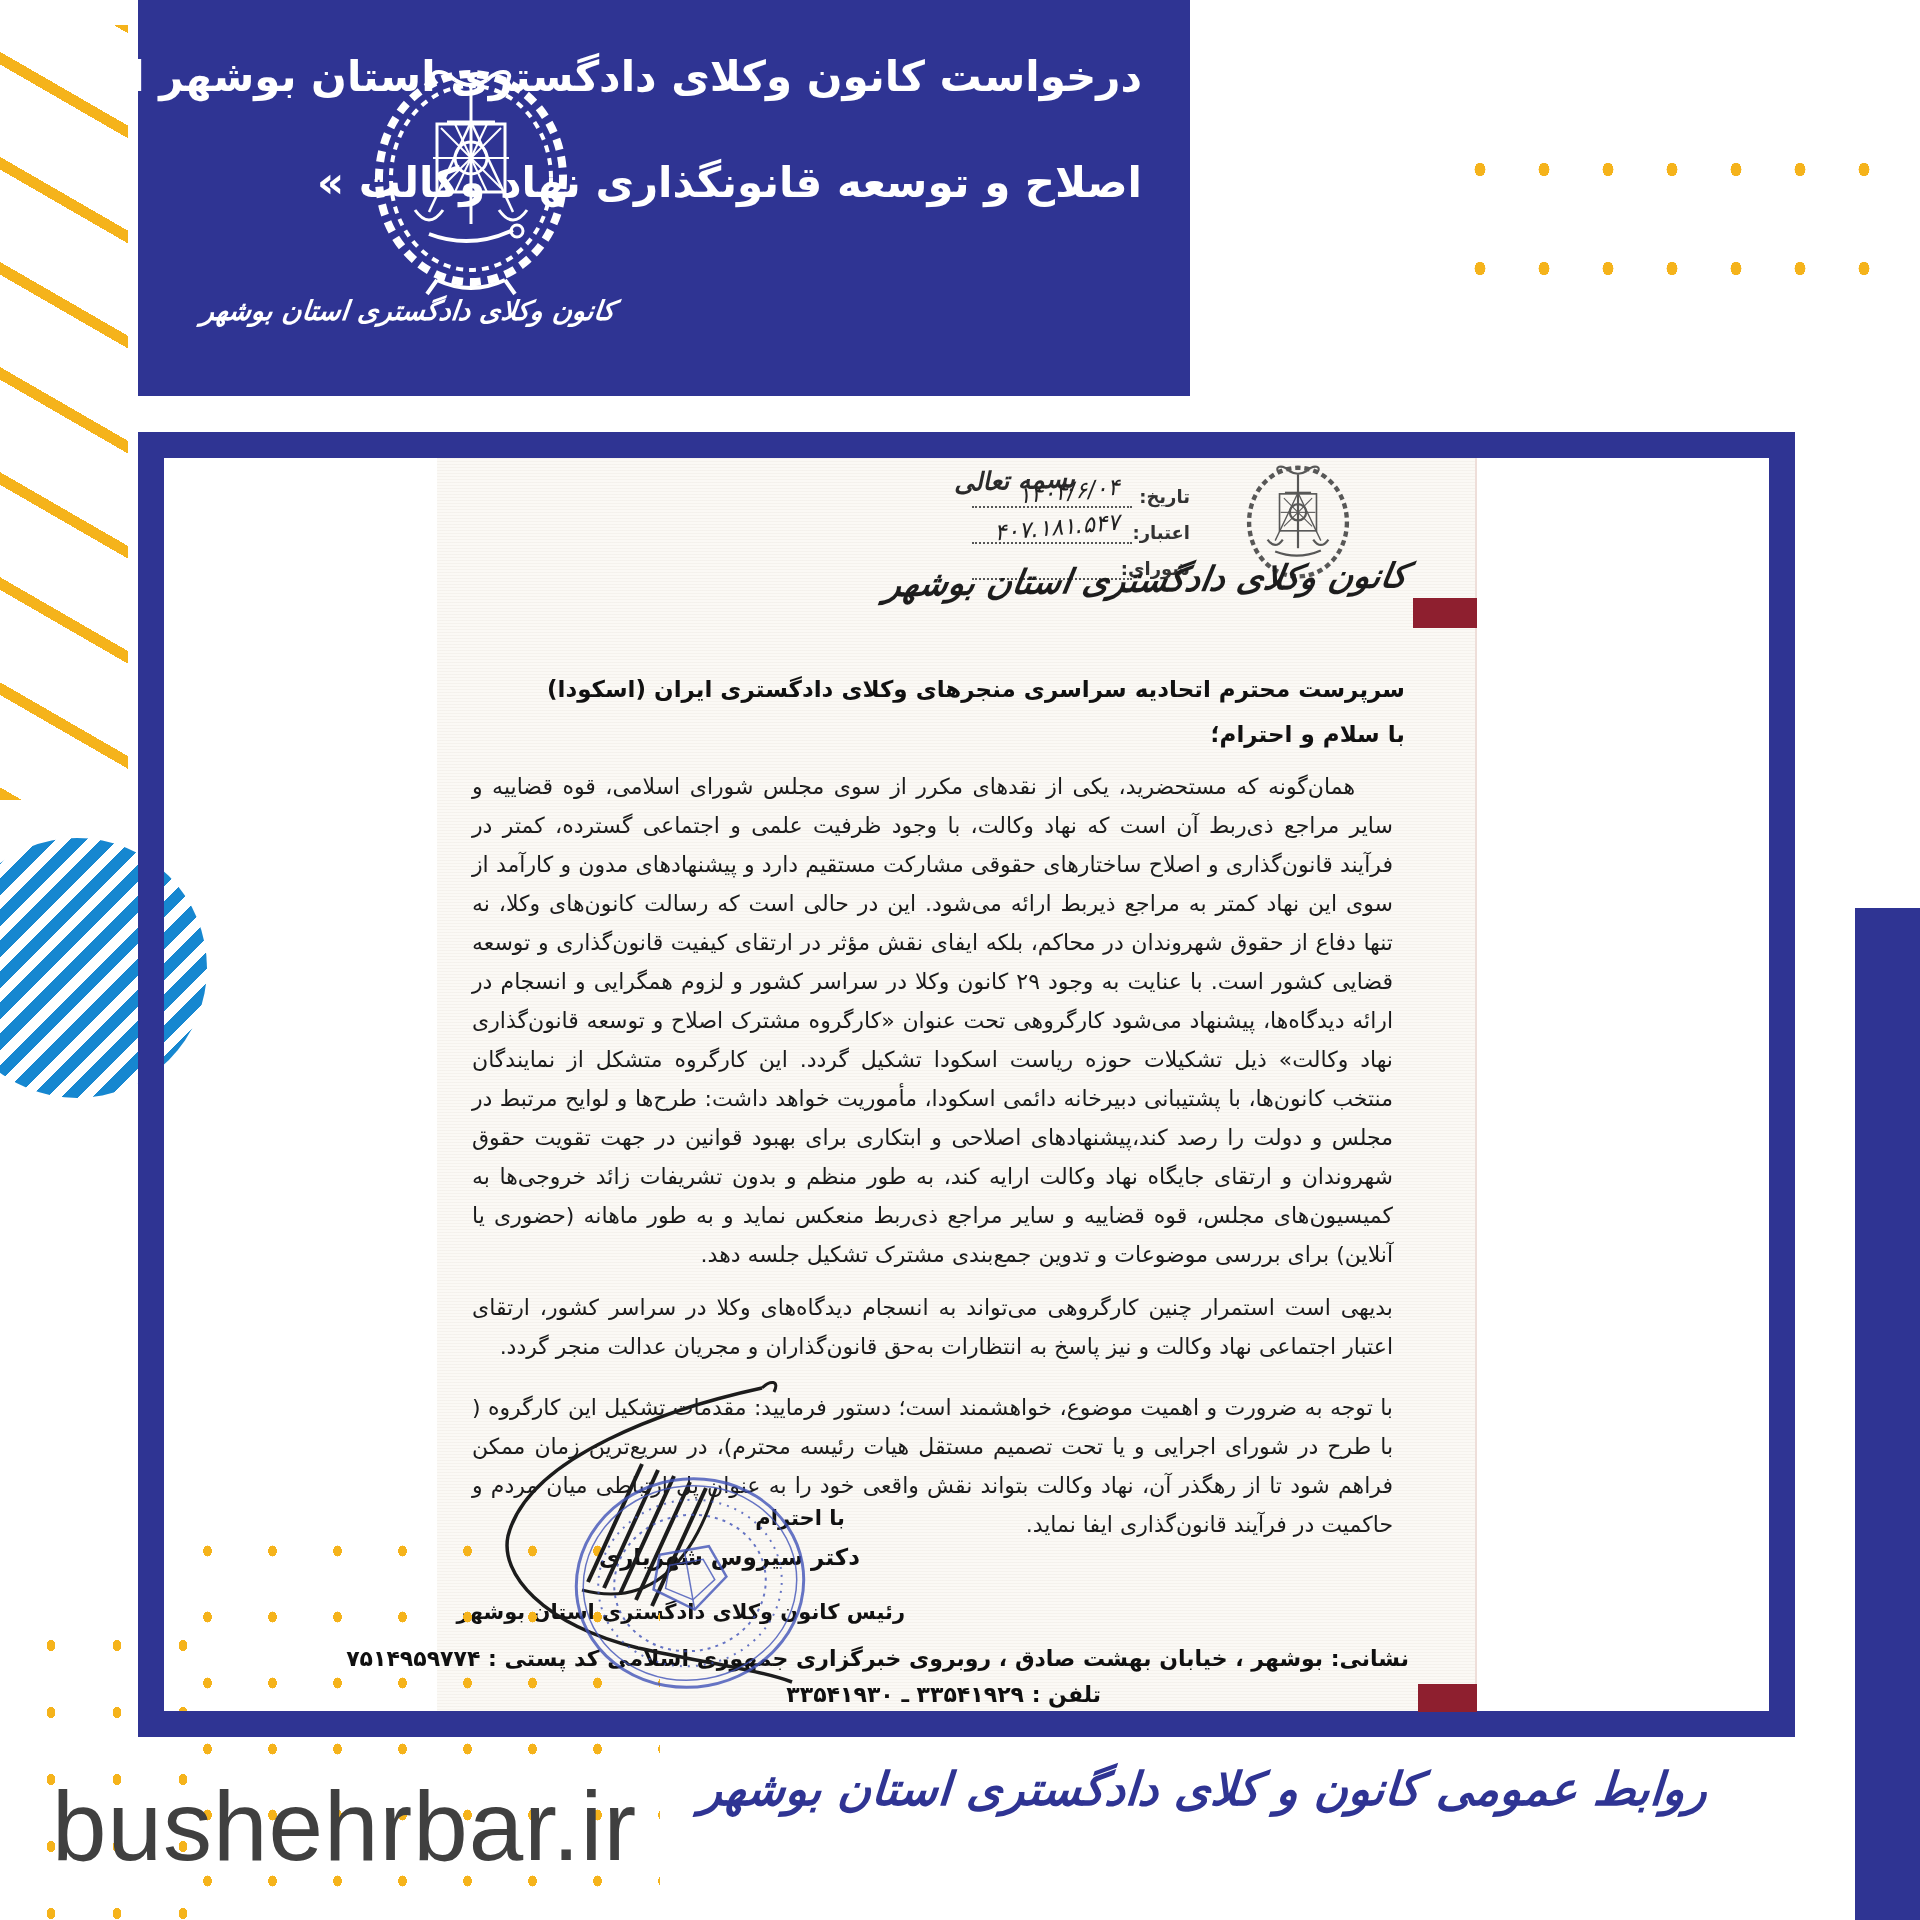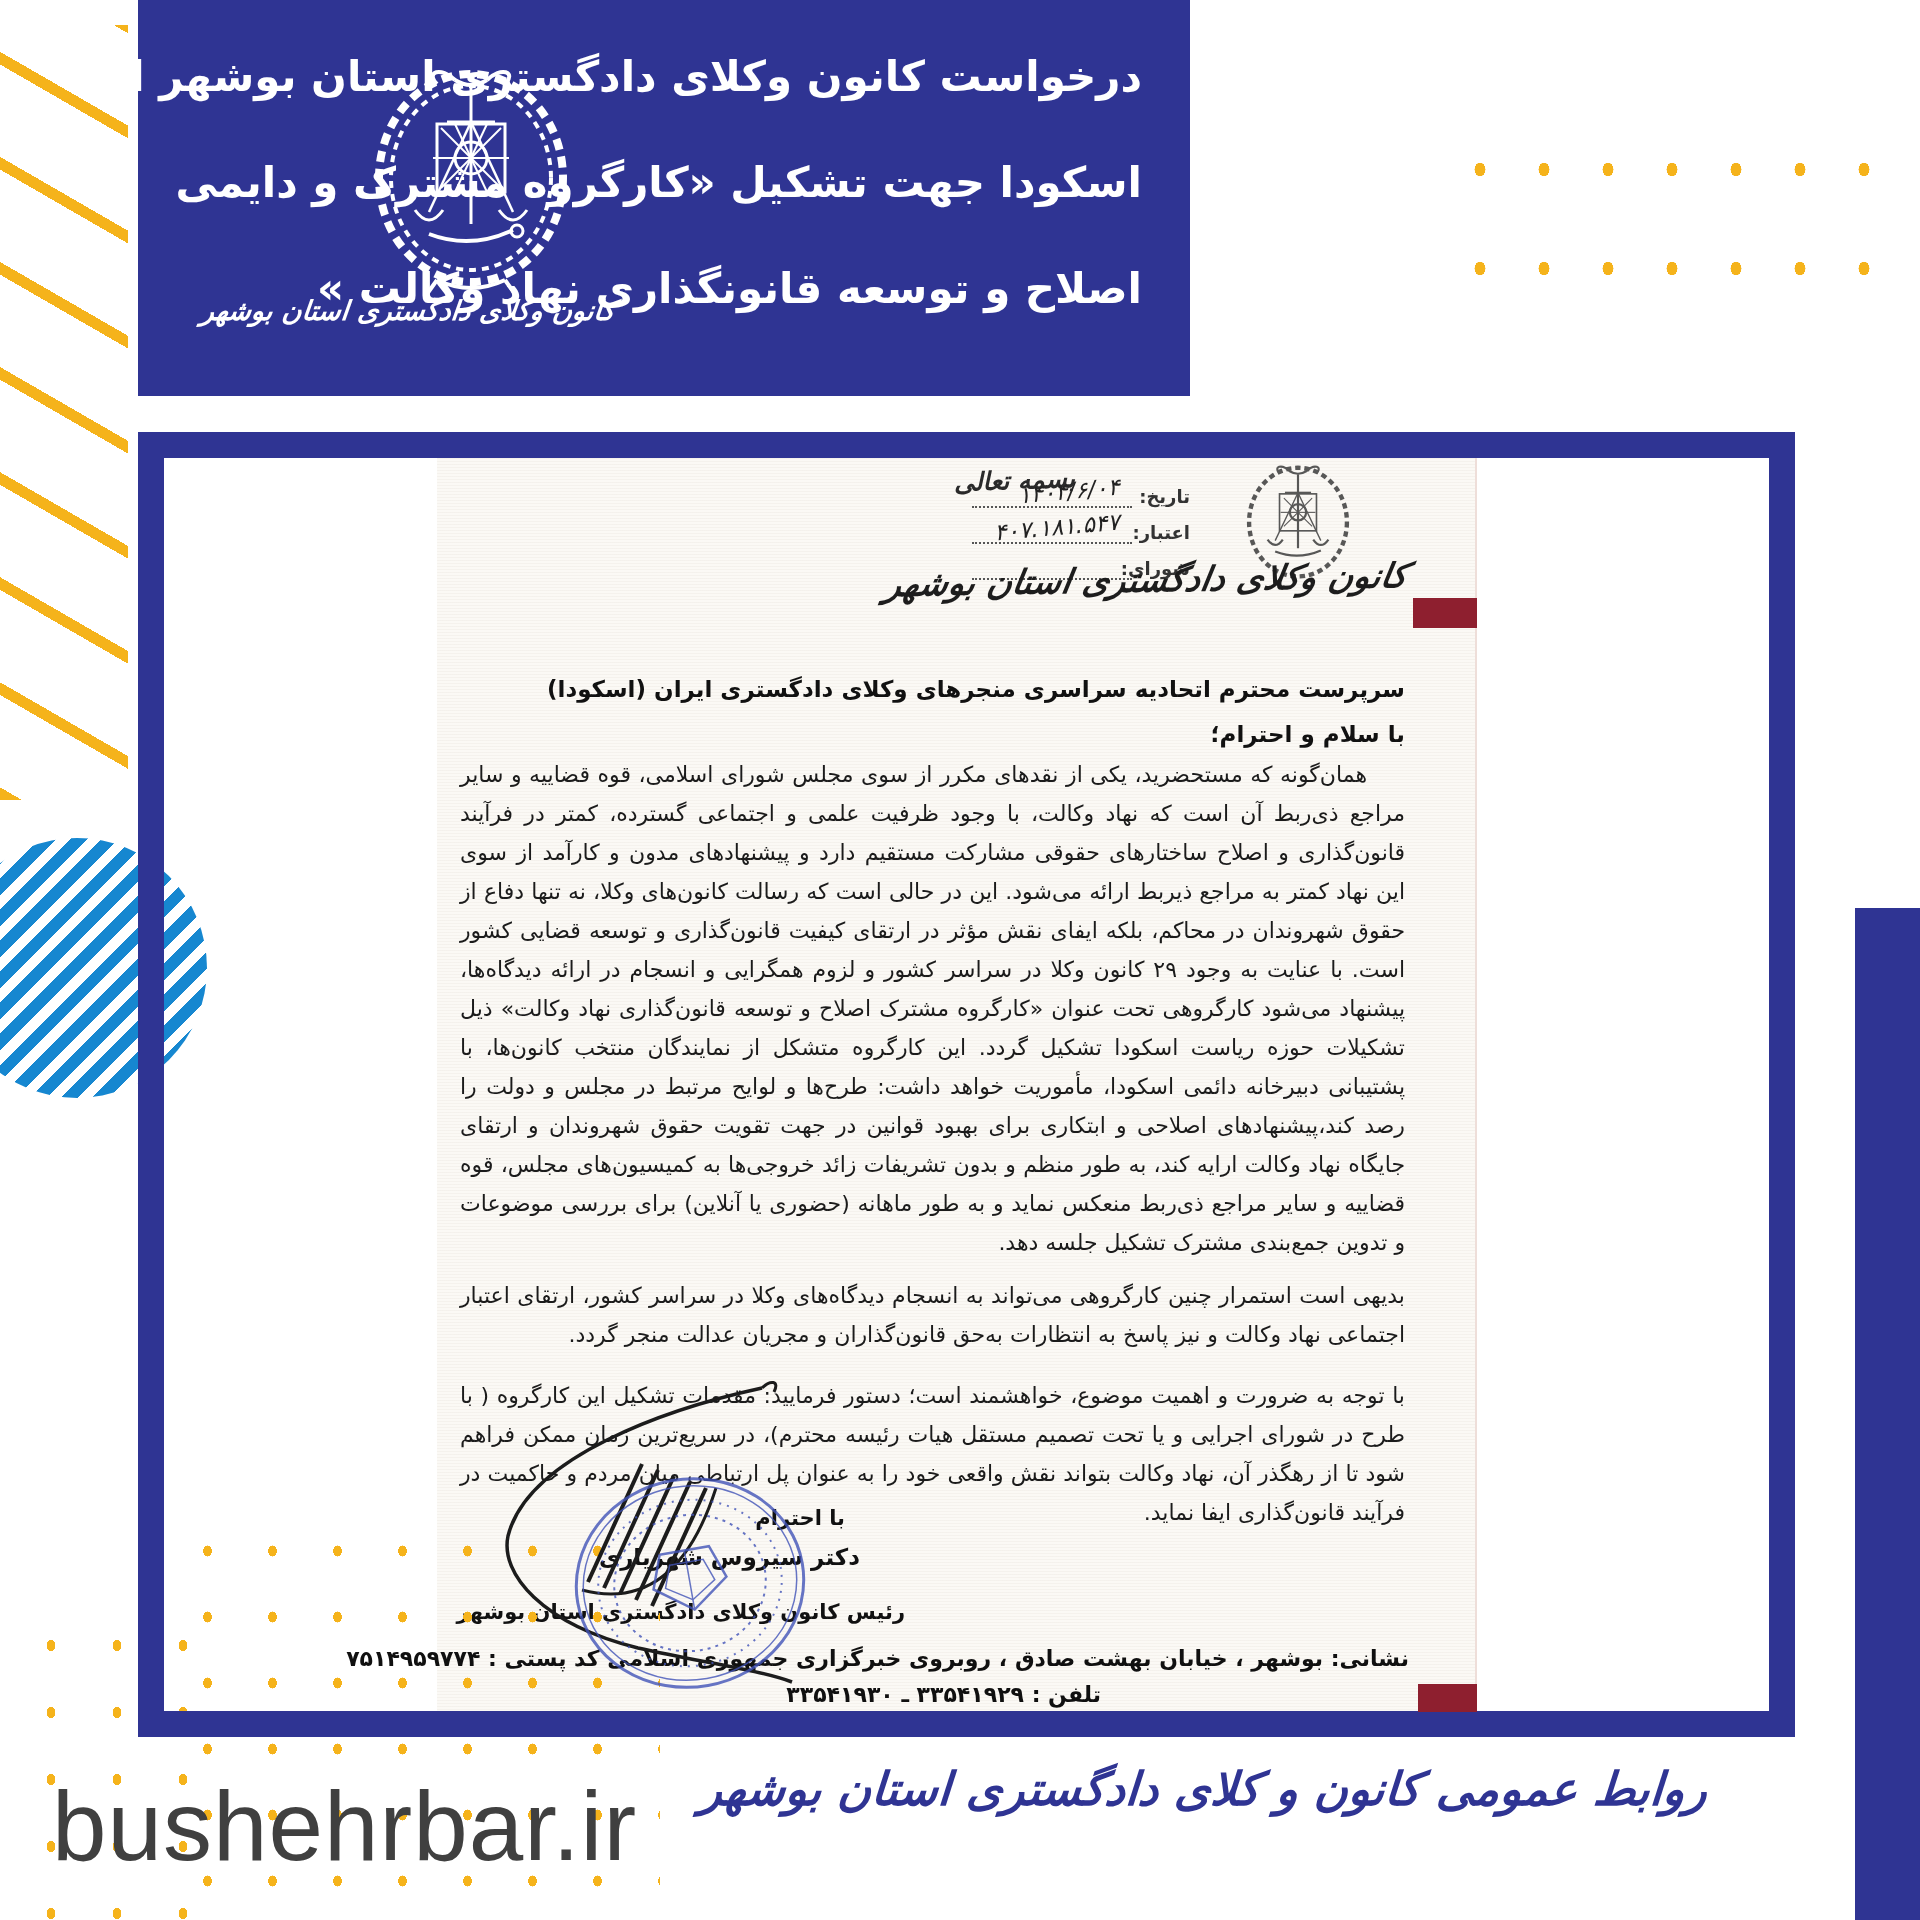--- a/index.html
+++ b/index.html
@@ -99,21 +99,21 @@
   .addressee{
     position:absolute;right:70px;top:218px;font-size:23px;font-weight:bold;color:#111;
     white-space:nowrap;
   }
   .salutation{position:absolute;right:70px;top:263px;font-size:23px;font-weight:bold;color:#111;}
   .body-text{
     position:absolute;right:70px;top:297px;width:945px;
     font-size:22px;line-height:39px;color:#1b1b1b;
     direction:rtl;text-align:justify;
   }
-  .body-text p{margin:0;}
+  .body-text p{margin:12px;}
   .body-text p.p1{text-indent:38px;}
   .body-text p.p2{margin-top:14px;}
   .body-text p.p3{margin-top:22px;}
 
   .regards{position:absolute;right:630px;top:1048px;font-size:21px;font-weight:bold;color:#111;}
   .signer-name{position:absolute;right:615px;top:1086px;font-size:23px;font-weight:bold;color:#111;}
   .signer-title{position:absolute;right:570px;top:1142px;font-size:21px;font-weight:bold;color:#111;white-space:nowrap;}
   .address-line{
     position:absolute;right:66px;top:1188px;font-size:22px;font-weight:bold;color:#101010;white-space:nowrap;
   }
@@ -178,21 +178,20 @@
         <path d="M44 182 Q58 202 72 182" stroke-width="3"></path>
         <path d="M128 182 Q142 202 156 182" stroke-width="3"></path>
         <path d="M58 206 Q100 222 142 202" stroke-width="4"></path>
         <circle cx="146" cy="203" r="6" stroke-width="3"></circle>
         <path d="M66 252 Q100 268 134 252 M66 252 L56 266 M134 252 L144 266" stroke-width="4"></path>
       </svg>
     </span>
     <div class="org-calligraphy">کانون وکلای دادگستری استان بوشهر</div>
     <div class="header-title">
       <div>درخواست کانون وکلای دادگستری استان بوشهر از</div>
-      <div>اسکودا جهت تشکیل «کارگروه مشترک و دایمی</div>
       <div>اصلاح و توسعه قانونگذاری نهاد وکالت »</div>
     </div>
   </div>
 
   <div class="abs page">
     <div class="bismillah">بسمه تعالی</div>
 
     <div class="meta-block">
       <div class="meta-row">
         <span class="lbl">تاریخ:</span>

